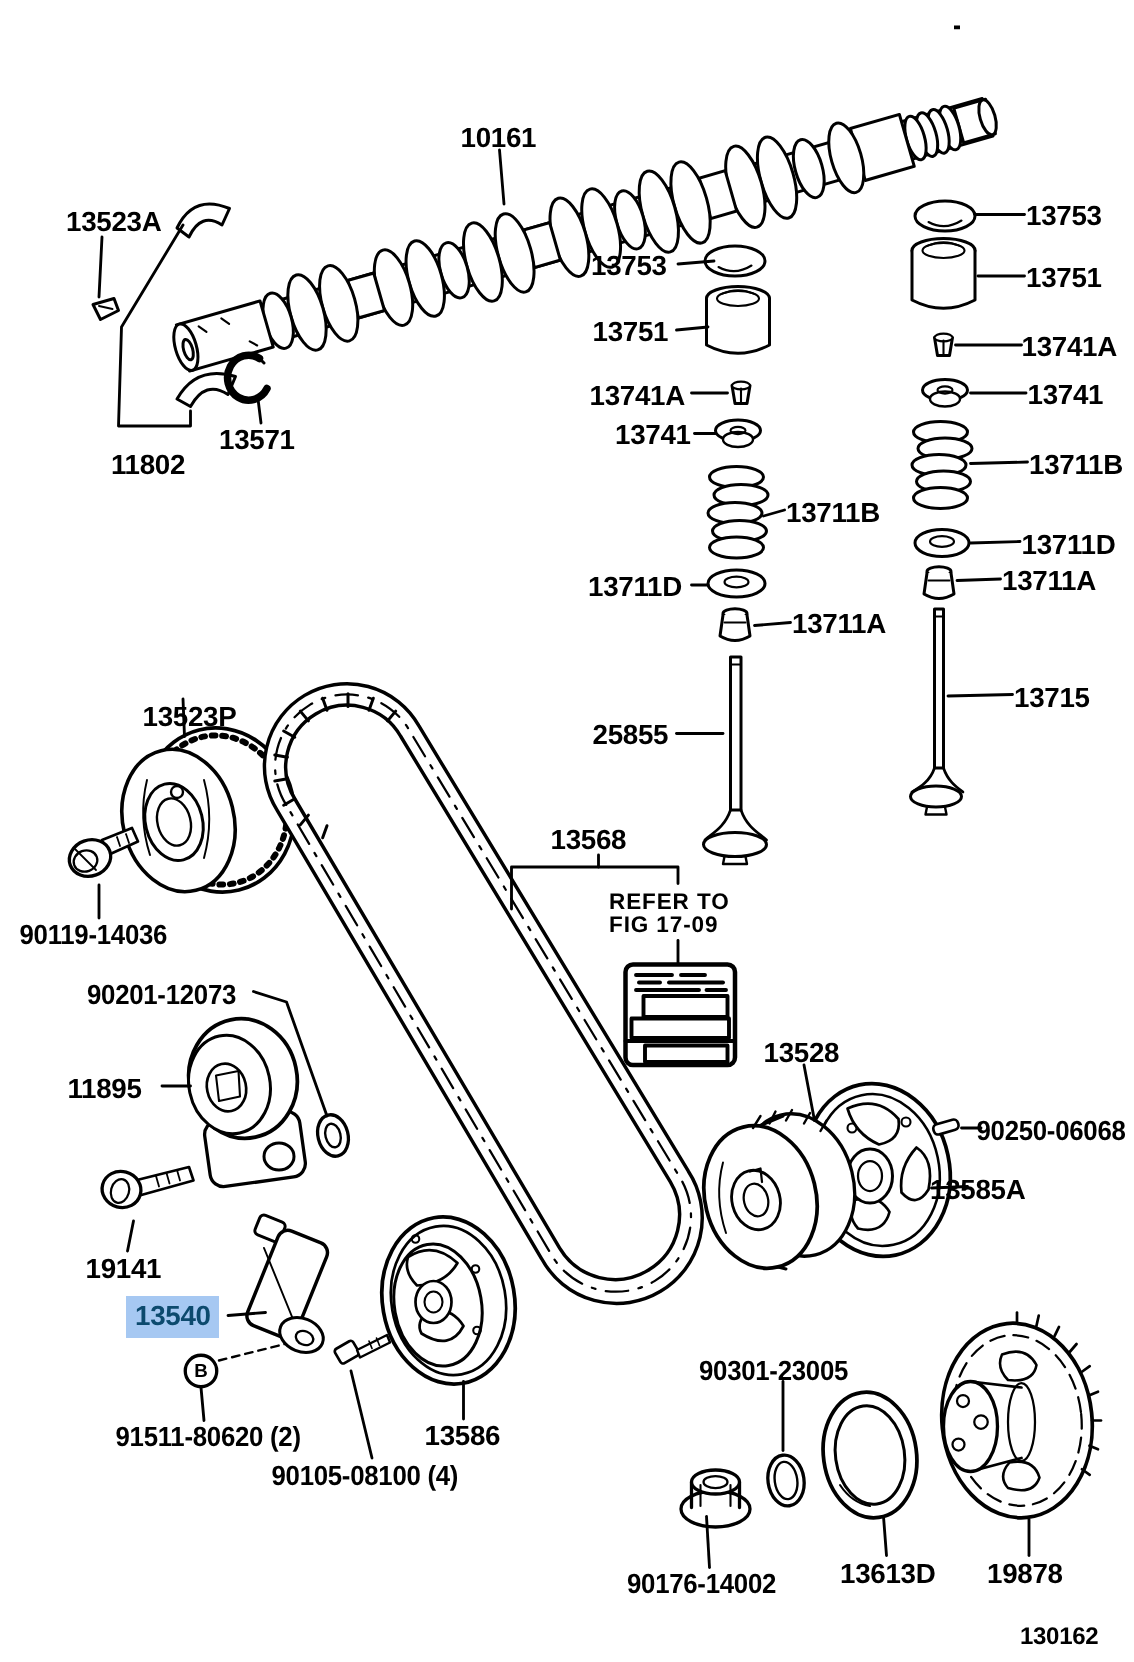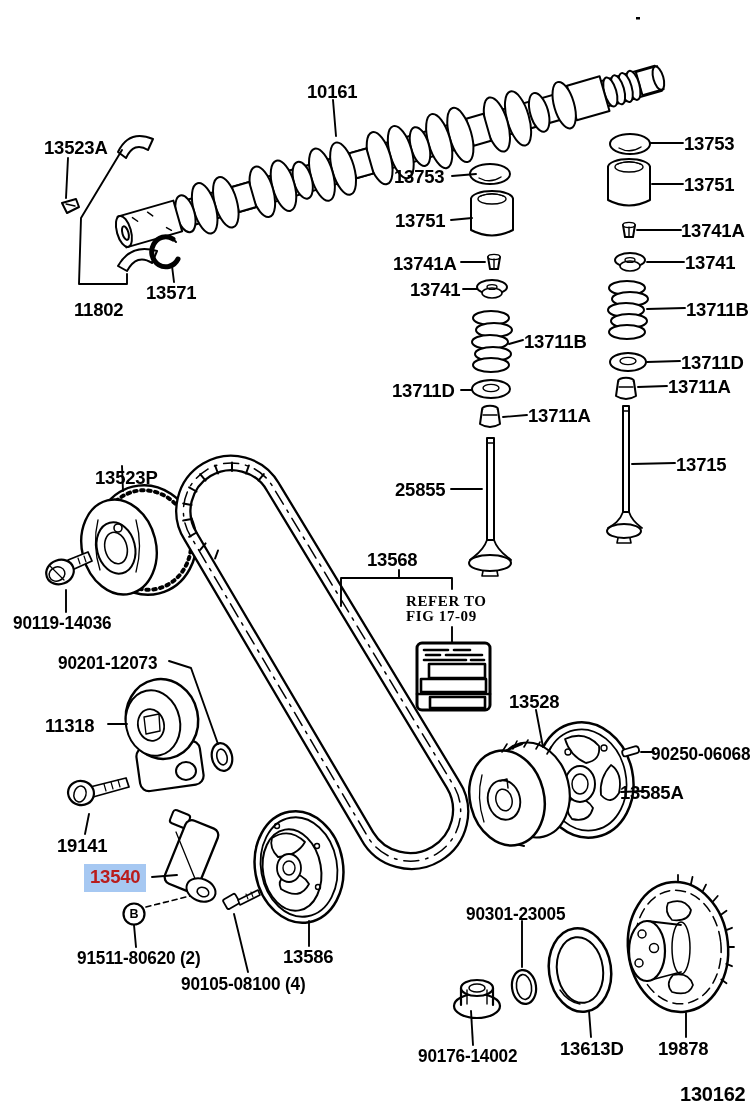--- a/index.html
+++ b/index.html
@@ -7,29 +7,29 @@
     width:756px;height:1108px;position:relative;overflow:hidden;
     background:#ffffff;font-family:"Liberation Sans",sans-serif;
   }
   #diagram-svg{position:absolute;left:0;top:0;}
   .lbl{
     position:absolute;font-weight:bold;font-size:18.5px;line-height:1;
     letter-spacing:-0.2px;white-space:nowrap;color:#000;
     font-family:"Liberation Sans",sans-serif;
   }
   .long{transform:scaleX(0.93);transform-origin:left top;}
-  .small{font-size:15px;letter-spacing:0.6px;font-family:Liberation Serif, serif;}
+  .small{font-size:15px;letter-spacing:0.6px;}
   .hl{
-    background:#a6c8f2;color:#b91c1c;padding:4px 6px 5px 6px;
+    background:#a6c8f2;color:#0c4a6e;padding:4px 6px 5px 6px;
   }
   .callout{
     position:absolute;font-weight:bold;font-size:12.5px;color:#000;
     width:16px;text-align:center;line-height:1;
   }
-  .fig{font-size:20px;}
+  .fig{font-size:16px;}
 </style>
 </head>
 <body>
 
 <svg id="diagram-svg" width="756" height="1108" viewBox="0 0 756 1108" fill="none" stroke="#000" stroke-width="2" stroke-linecap="round" stroke-linejoin="round">
 
   <g transform="translate(122,232) rotate(-16)">
     <rect x="0" y="-13" width="558" height="26" fill="#fff"></rect>
 
     <rect x="538" y="-12" width="22" height="24" fill="#fff"></rect>
@@ -396,21 +396,21 @@
 <div class="lbl" style="left:681px;top:222px">13741A</div>
 <div class="lbl" style="left:685px;top:254px">13741</div>
 <div class="lbl" style="left:686px;top:301px">13711B</div>
 <div class="lbl" style="left:681px;top:354px">13711D</div>
 <div class="lbl" style="left:668px;top:378px">13711A</div>
 <div class="lbl" style="left:676px;top:456px">13715</div>
 
 <div class="lbl" style="left:95px;top:469px">13523P</div>
 <div class="lbl long" style="left:13px;top:614px">90119-14036</div>
 <div class="lbl long" style="left:58px;top:654px">90201-12073</div>
-<div class="lbl" style="left:45px;top:717px">11318</div>
+<div class="lbl" style="left:45px;top:717px">11895</div>
 <div class="lbl" style="left:57px;top:837px">19141</div>
 <div class="lbl hl" style="left:84px;top:864px">13540</div>
 <div class="lbl long" style="left:77px;top:949px">91511-80620 (2)</div>
 <div class="lbl long" style="left:181px;top:975px">90105-08100 (4)</div>
 <div class="lbl" style="left:283px;top:948px">13586</div>
 <div class="lbl" style="left:367px;top:551px">13568</div>
 <div class="lbl small" style="left:406px;top:594px">REFER TO</div>
 <div class="lbl small" style="left:406px;top:609px">FIG 17-09</div>
 <div class="lbl" style="left:509px;top:693px">13528</div>
 <div class="lbl long" style="left:651px;top:745px">90250-06068</div>

